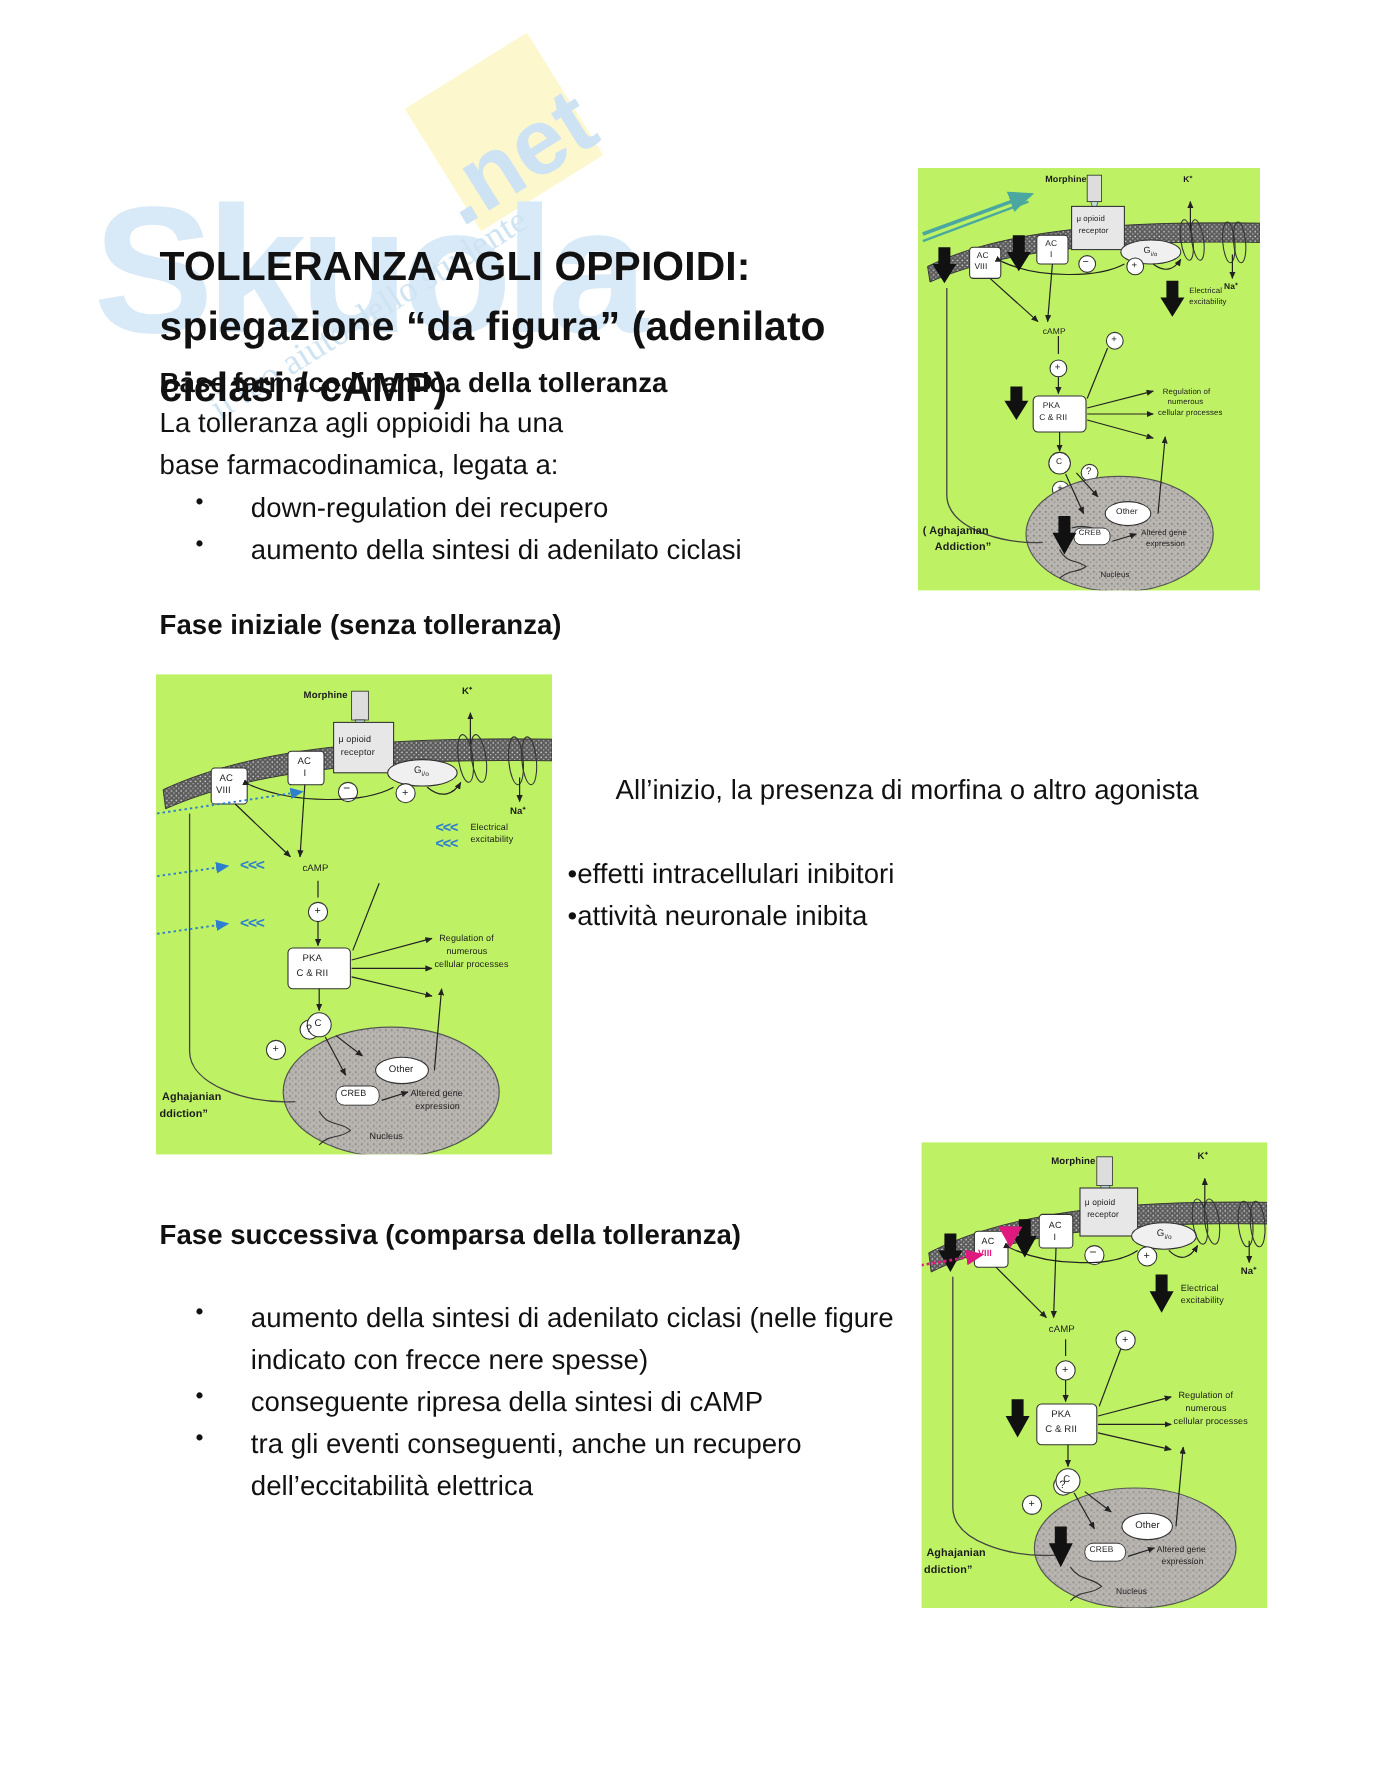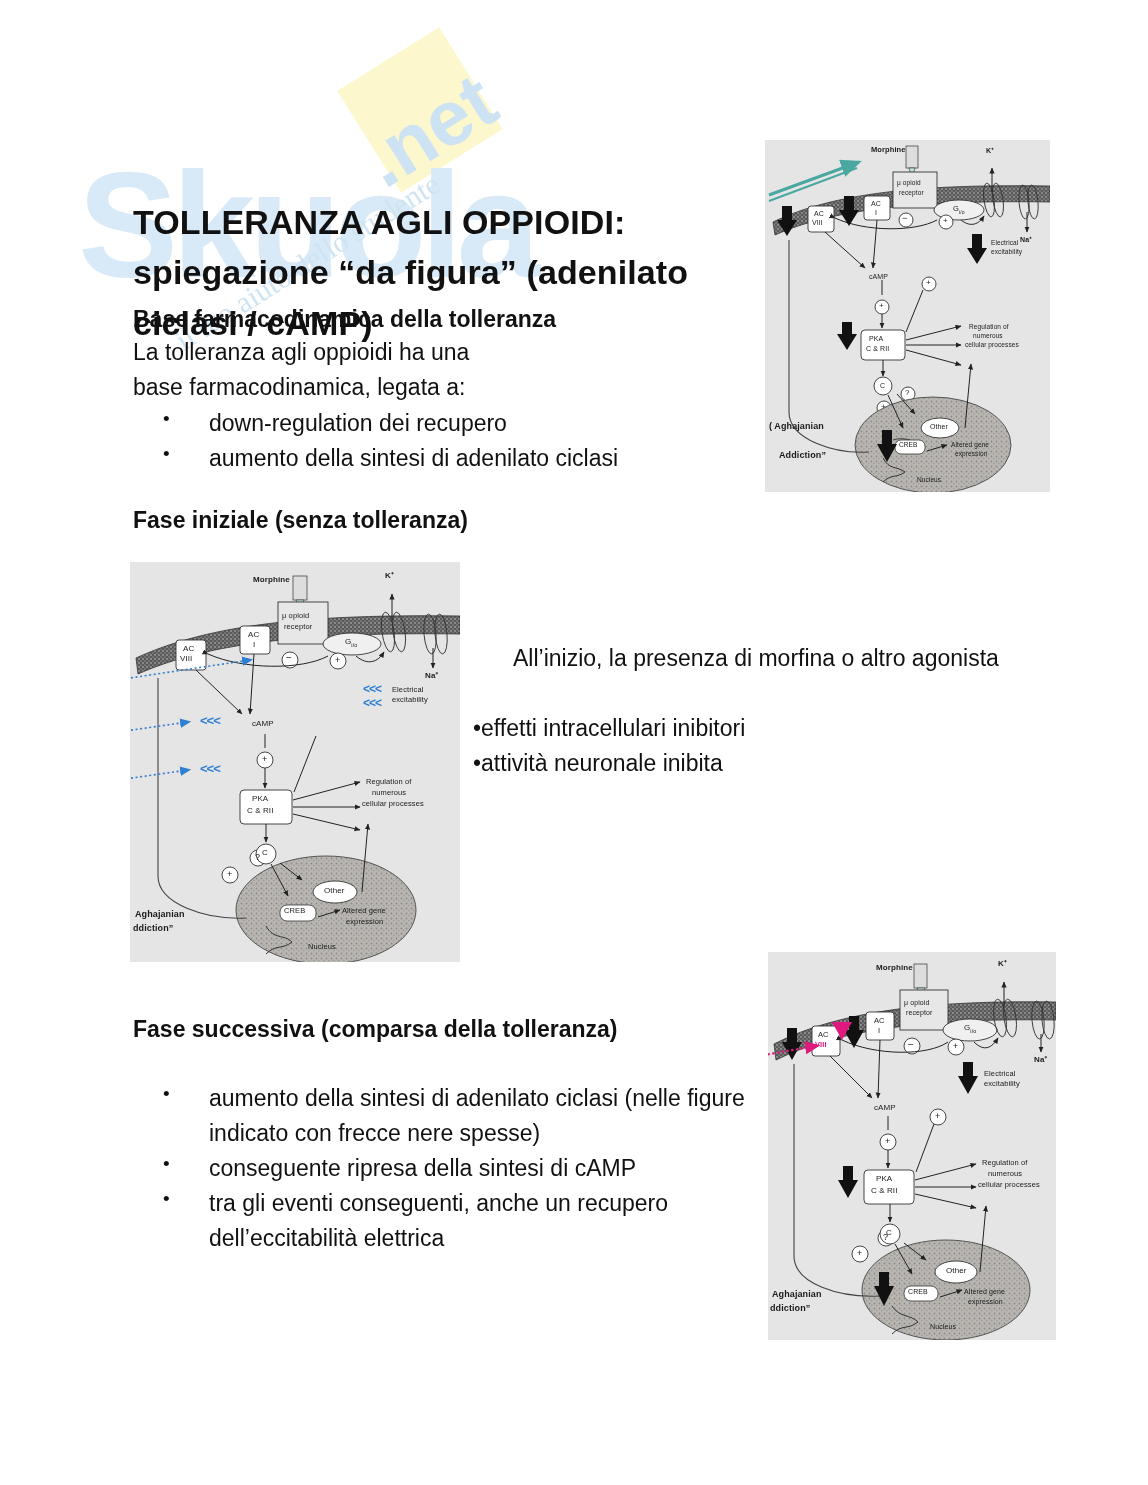--- a/index.html
+++ b/index.html
@@ -24,21 +24,21 @@
   .txt{position:absolute;z-index:5;}
   .h1{font-size:34px;font-weight:bold;line-height:1.48;letter-spacing:.1px;}
   .h2{font-size:23px;font-weight:bold;line-height:1.5;}
   .p{font-size:23px;line-height:1.52;font-weight:400;}
   .list{list-style:none;margin:0;padding:0;font-size:23px;line-height:1.52;}
   .list li{position:relative;padding-left:76px;margin:0;}
   .list li .bullet{position:absolute;left:30px;top:-1px;font-size:19px;}
   .inline-bul{font-size:23px;line-height:1.52;}
 
   
-  .fig{position:absolute;background:#e5e5e5;overflow:hidden;z-index:4;}
+  .fig{position:absolute;background:#bef264;overflow:hidden;z-index:4;}
   .fig .canvas{position:absolute;inset:0;}
   .fig svg{position:absolute;left:0;top:0;}
   .lab{position:absolute;font-family:"Liberation Sans",sans-serif;color:#1a1a1a;
        line-height:1.05;letter-spacing:.1px;}
 </style>
 </head>
 <body>
 
 <div class="page">
 
@@ -191,21 +191,21 @@
       <div class="lab" style="left:152px;top:337px;font-size:6.5px;">Nucleus</div>
       <div class="lab" style="left:204px;top:184px;font-size:6.5px;">Regulation of</div>
       <div class="lab" style="left:208px;top:193px;font-size:6.5px;">numerous</div>
       <div class="lab" style="left:200px;top:202px;font-size:6.5px;">cellular processes</div>
       <div class="lab" style="left:137px;top:74px;font-size:9px;">−</div>
       <div class="lab" style="left:178px;top:77px;font-size:8px;">+</div>
       <div class="lab" style="left:114px;top:162px;font-size:8px;">+</div>
       <div class="lab" style="left:161px;top:139px;font-size:8px;">+</div>
       <div class="lab" style="left:116px;top:263px;font-size:8px;">+</div>
       <div class="lab" style="left:140px;top:249px;font-size:8px;">?</div>
-      <div class="lab" style="left:4px;top:282px;font-size:9px;font-weight:bold;">( Aghajanian</div>
+      <div class="lab" style="left:4px;top:298px;font-size:9px;font-weight:bold;">( Aghajanian</div>
       <div class="lab" style="left:14px;top:311px;font-size:9px;font-weight:bold;">Addiction”</div>
     </div>
   </div>
 
   <div class="fig" id="fig2" style="left:130px;top:562px;width:330px;height:400px;">
     <div class="canvas">
       <svg width="330" height="400" viewBox="0 0 330 400">
         <defs>
           <pattern id="memb2" width="4" height="4" patternUnits="userSpaceOnUse">
             <rect width="4" height="4" fill="#5a5a5a"></rect>

